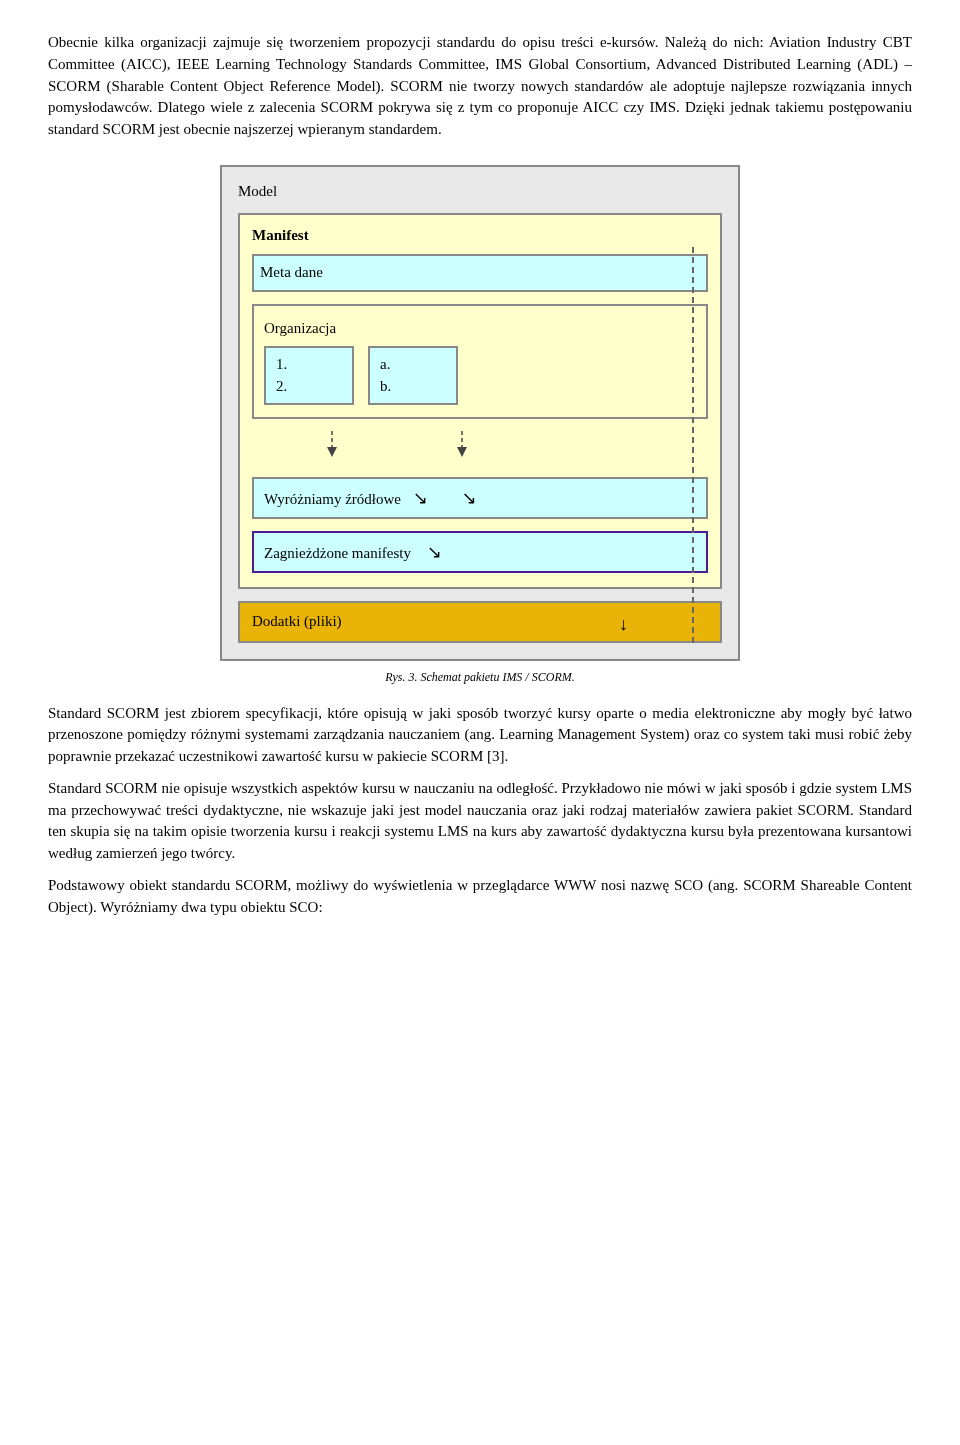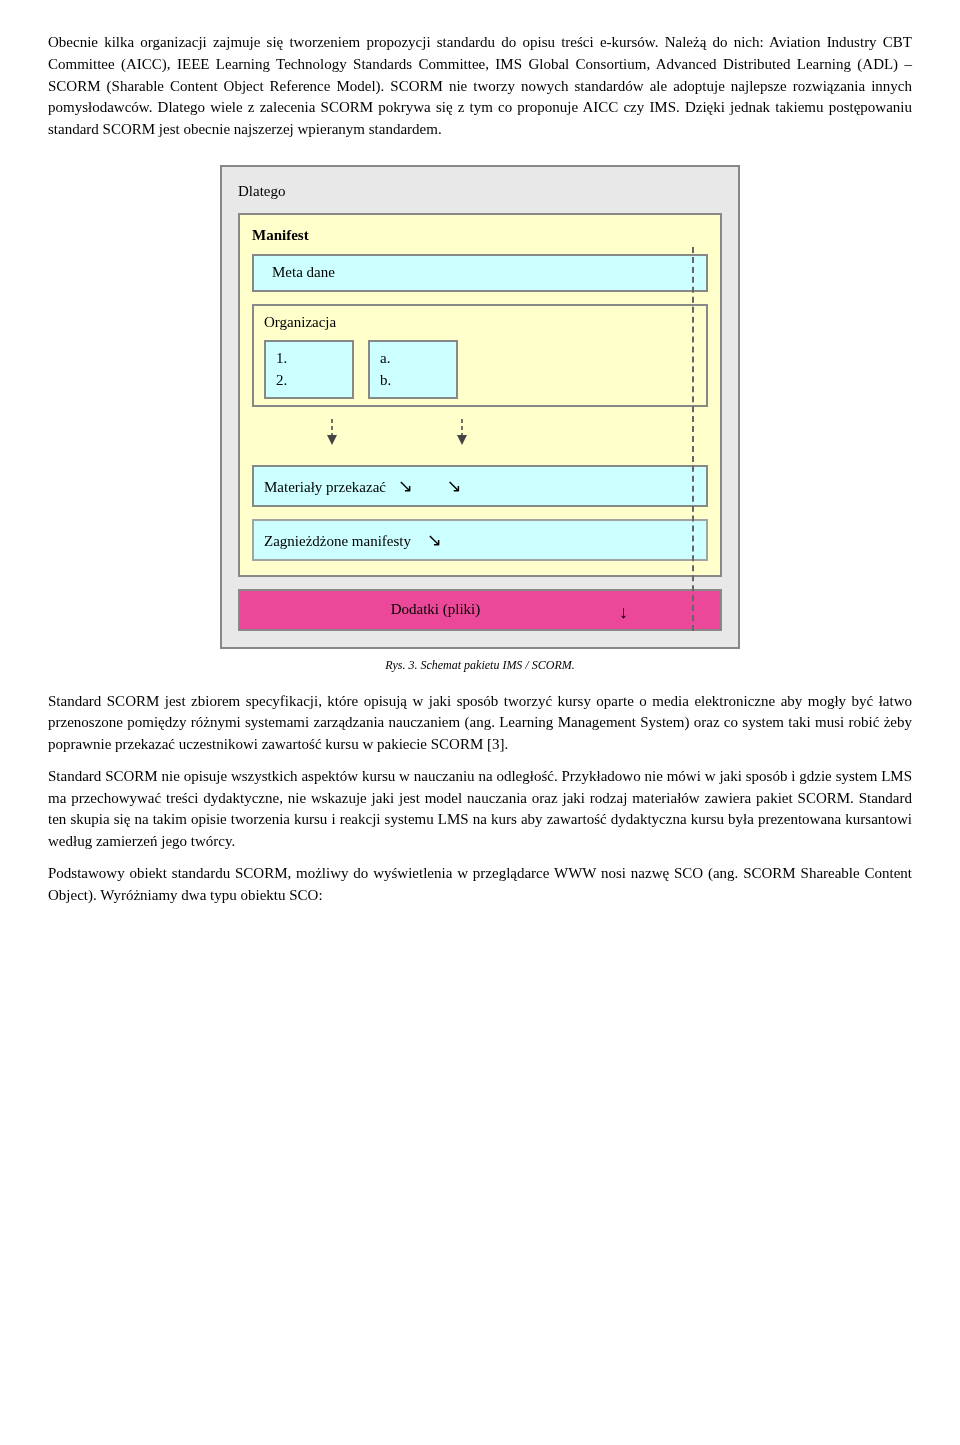--- a/index.html
+++ b/index.html
@@ -40,28 +40,28 @@
       margin-bottom: 12px;
     }
     .diagram-manifest-label {
       font-size: 15px;
       font-weight: bold;
       margin-bottom: 8px;
     }
     .meta-dane-box {
       border: 2px solid #888;
       background: #ccffff;
-      padding: 6px 18px;
+      padding: 6px 6px;
       margin-bottom: 12px;
       font-size: 15px;
     }
     .organizacja-section {
       border: 2px solid #888;
       background: #ffffcc;
-      padding: 6px 10px;
+      padding: 12px 10px;
       margin-bottom: 12px;
     }
     .organizacja-label {
       font-size: 15px;
       margin-bottom: 6px;
     }
     .org-items-row {
       display: flex;
       gap: 14px;
     }
@@ -74,49 +74,48 @@
     }
     .materials-box {
       border: 2px solid #888;
       background: #ccffff;
       padding: 6px 10px;
       margin-bottom: 12px;
       font-size: 15px;
       position: relative;
     }
     .zagniezd-box {
-      border: 2px solid #a3a3a3;
+      border: 2px solid #4c1d95;
       background: #ccffff;
       padding: 6px 10px;
       font-size: 15px;
       position: relative;
     }
     .dodatki-box {
       border: 2px solid #888;
-      background: #ec4899;
+      background: #eab308;
       padding: 8px 12px;
       font-size: 15px;
       margin-top: 12px;
-      text-align: center;
     }
     .figure-caption {
       text-align: center;
       font-style: italic;
       font-size: 12px;
       margin-bottom: 16px;
     }
   </style>
 </head>
 <body>
 
 <p class="text-block">Obecnie kilka organizacji zajmuje się tworzeniem propozycji standardu do opisu treści e-kursów. Należą do nich: Aviation Industry CBT Committee (AICC), IEEE Learning Technology Standards Committee, IMS Global Consortium, Advanced Distributed Learning (ADL) – SCORM (Sharable Content Object Reference Model). SCORM nie tworzy nowych standardów ale adoptuje najlepsze rozwiązania innych pomysłodawców. Dlatego wiele z zalecenia SCORM pokrywa się z tym co proponuje AICC czy IMS. Dzięki jednak takiemu postępowaniu standard SCORM jest obecnie najszerzej wpieranym standardem.</p>
 
 <div class="diagram-wrapper">
   <div class="diagram-outer">
-    <div class="diagram-outer-label">Dlatego</div>
+    <div class="diagram-outer-label">Model</div>
 
     <div class="diagram-manifest">
       <div class="diagram-manifest-label">Manifest</div>
 
       <div class="meta-dane-box">Meta dane</div>
 
       <div class="organizacja-section">
         <div class="organizacja-label">Organizacja</div>
         <div class="org-items-row">
           <div class="org-item-box">
@@ -135,21 +134,21 @@
 
           <line x1="80" y1="0" x2="80" y2="20" stroke="#444" stroke-width="1.5" stroke-dasharray="4,3"></line>
           <polygon points="75,16 85,16 80,26" fill="#444"></polygon>
 
           <line x1="210" y1="0" x2="210" y2="20" stroke="#444" stroke-width="1.5" stroke-dasharray="4,3"></line>
           <polygon points="205,16 215,16 210,26" fill="#444"></polygon>
         </svg>
       </div>
 
       <div class="materials-box">
-        <span>Materiały przekazać</span>
+        <span>Wyróżniamy źródłowe</span>
         
         <span style="margin-left:8px; font-size:18px;">↘</span>
         <span style="margin-left:30px; font-size:18px;">↘</span>
       </div>
 
       <div class="zagniezd-box">
         <span>Zagnieżdżone manifesty</span>
         <span style="margin-left:12px; font-size:18px;">↘</span>
       </div>
 

